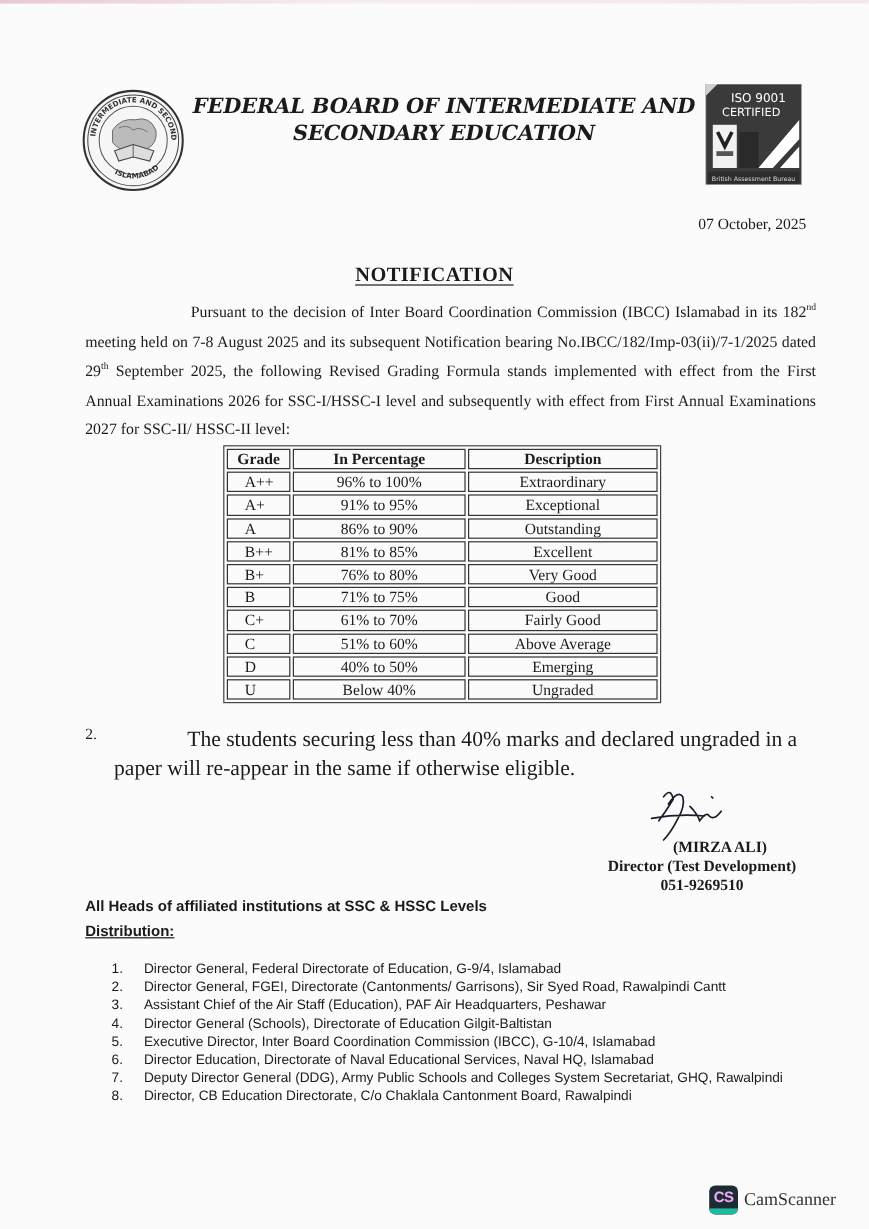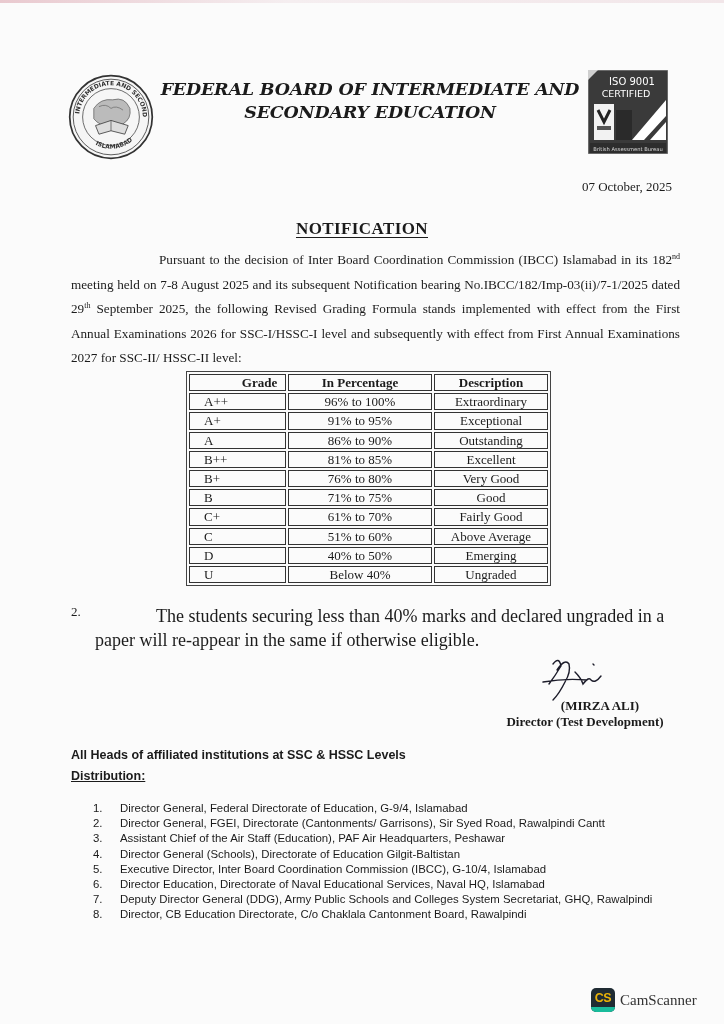--- a/index.html
+++ b/index.html
@@ -42,21 +42,21 @@
       position: absolute; left: 186px; top: 371px; width: 365px;
       border-collapse: separate; border-spacing: 2px;
       border: 1.5px solid #444; font-size: 13px;
     }
     .grade-table td, .grade-table th {
       border: 1.3px solid #333; height: 15.2px; padding: 0 0 0 0; line-height: 15px;
       text-align: center; font-weight: normal;
     }
     .grade-table th { font-weight: bold; }
     .grade-table td.g { text-align: left; padding-left: 14px; }
-    .grade-table th.g { text-align: center; padding-left: 44px; }
+    .grade-table th.g { text-align: center; }
     .col-g { width: 51px; }
     .col-p { width: 142px; }
 
     .point2 { position: absolute; left: 71px; top: 604px; font-size: 13px; }
     .point2-text {
       position: absolute; left: 95px; top: 604px; width: 580px; font-size: 18px; line-height: 24px;
     }
     .point2-text .indent { display: inline-block; width: 61px; }
 
     
@@ -71,21 +71,21 @@
     .dist-title { position: absolute; left: 71px; top: 769px; font-weight: bold; font-size: 12.5px; text-decoration: underline; font-family: "Liberation Sans", sans-serif; }
 
     .dist-list { position: absolute; left: 93px; top: 801px; font-size: 11.4px; line-height: 15.2px; font-family: "Liberation Sans", sans-serif; }
     .dist-item { display: flex; white-space: nowrap; }
     .dist-num { width: 27px; }
 
     
     .cs-badge { position: absolute; left: 591px; top: 988px; display: flex; align-items: center; }
     .cs-logo {
       width: 24px; height: 24px; border-radius: 5px; background: #1f2b33; position: relative; overflow: hidden;
-      color: #eab308; font-family: "Liberation Sans", sans-serif; font-weight: bold; font-size: 12.5px;
+      color: #f0abfc; font-family: "Liberation Sans", sans-serif; font-weight: bold; font-size: 12.5px;
       display: flex; align-items: center; justify-content: center; letter-spacing: -0.5px;
     }
     .cs-logo::after { content: ""; position: absolute; left: 0; bottom: 0; width: 100%; height: 5px; background: #19bc9c; }
     .cs-logo span { position: relative; top: -2px; }
     .cs-text { margin-left: 5px; font-size: 15px; color: #333; }
   </style>
 </head>
 <body>
 
 <div class="page">
@@ -200,20 +200,21 @@
   <div class="point2">2.</div>
   <div class="point2-text"><span class="indent"></span><span>The students securing less than 40% marks and declared ungraded in a paper will re-appear in the same if otherwise eligible.</span></div>
 
   <svg class="signature" viewBox="0 0 80 48">
     <path d="M18 10 Q24 2 26 12 Q20 22 14 30 M22 16 Q30 4 34 10 Q36 18 30 28 Q24 40 18 46 M8 28 Q30 24 52 26 M40 18 Q46 24 48 30 Q54 22 56 26 Q60 30 66 22 M58 10 L59 11" fill="none" stroke="#1c1c2a" stroke-width="1.4" stroke-linecap="round"></path>
   </svg>
 
   <div class="sig-block">
     <div class="name">(MIRZA ALI)</div>
     <div>Director (Test Development)</div>
+    <div>051-9269510</div>
   </div>
 
   <div class="addressee">All Heads of affiliated institutions at SSC &amp; HSSC Levels</div>
   <div class="dist-title">Distribution:</div>
 
   <div class="dist-list">
     <div class="dist-item">
         <span class="dist-num">1.</span>
         <span>Director General, Federal Directorate of Education, G-9/4, Islamabad</span>
       </div>

